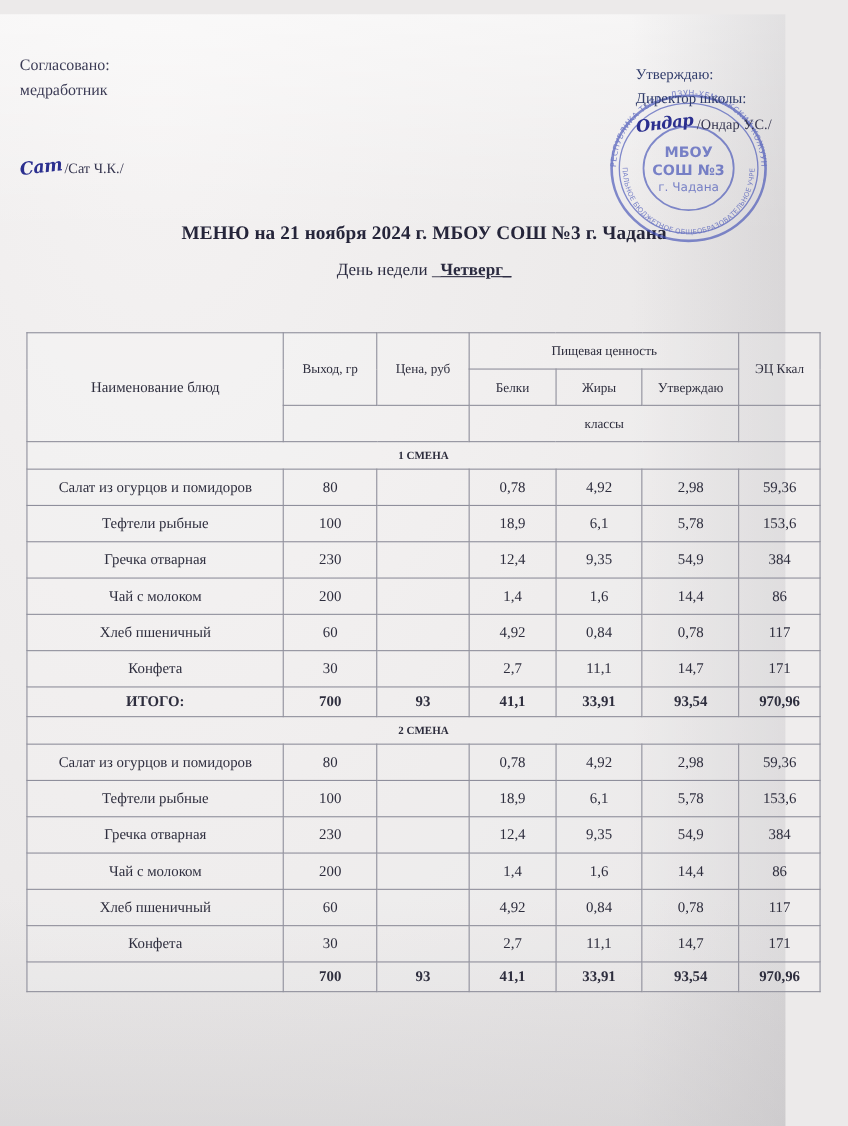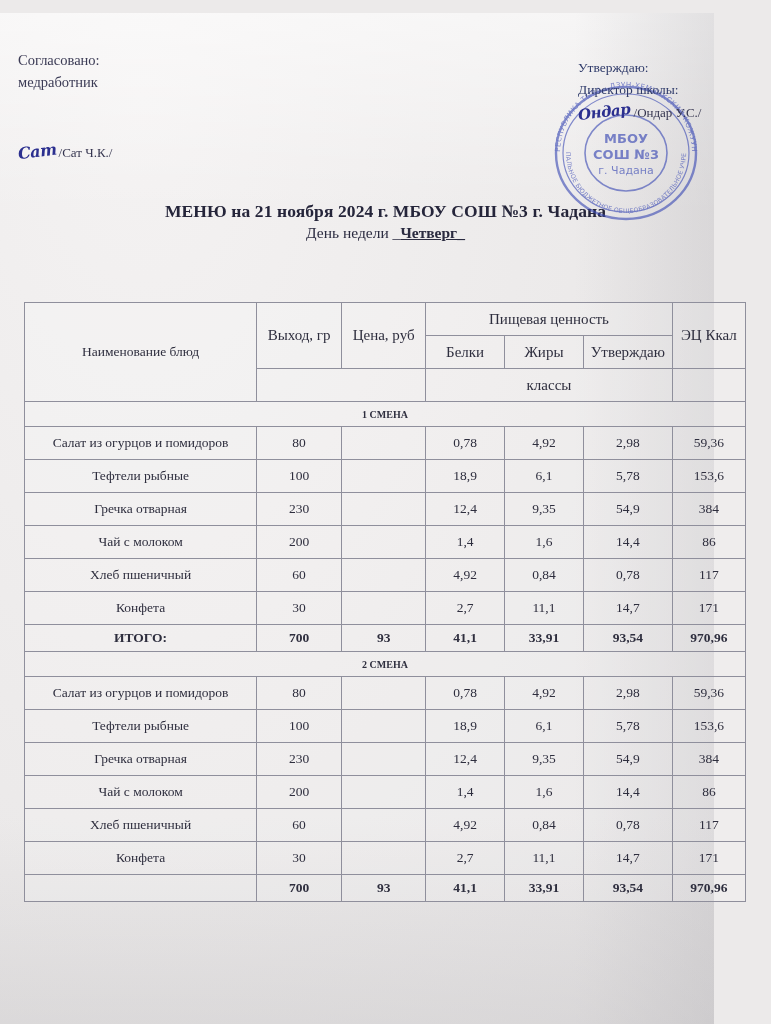--- a/index.html
+++ b/index.html
@@ -112,21 +112,21 @@
     letter-spacing: 0.1px;
     color: #25253a;
   }
   .title-sub {
     font-size: 15.5px;
     margin-top: 7px;
     color: #2b2b40;
   }
   .title-sub2 {
     font-size: 15.5px;
-    margin-top: 2px;
+    margin-top: 15px;
     color: #2b2b40;
   }
   .title-sub2 b {
     text-decoration: underline;
   }
 
   
   .tbl-wrap {
     position: absolute;
     left: 24px;
@@ -142,21 +142,21 @@
   }
   table.menu th, table.menu td {
     border: 1px solid #8f8f9c;
     padding: 0;
     text-align: center;
     vertical-align: middle;
     font-weight: normal;
     height: 32px;
   }
   table.menu th {
-    font-size: 15px;
+    font-size: 12px;
   }
   td.dish {
     text-align: left;
     padding-left: 9px;
     font-size: 13.5px;
     height: 36px;
   }
   tr.smena td {
     font-weight: bold;
     font-size: 10px;

